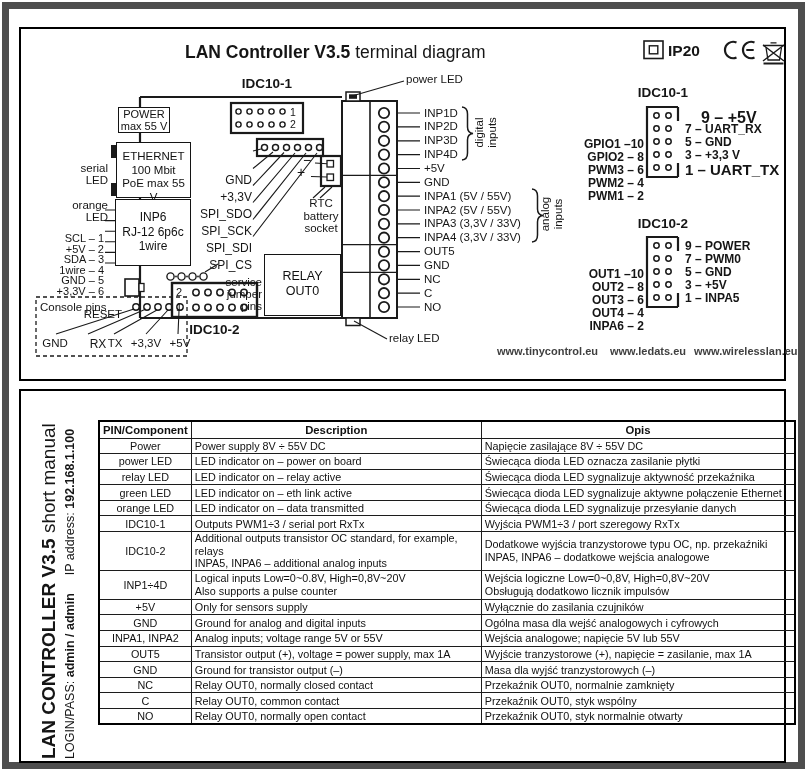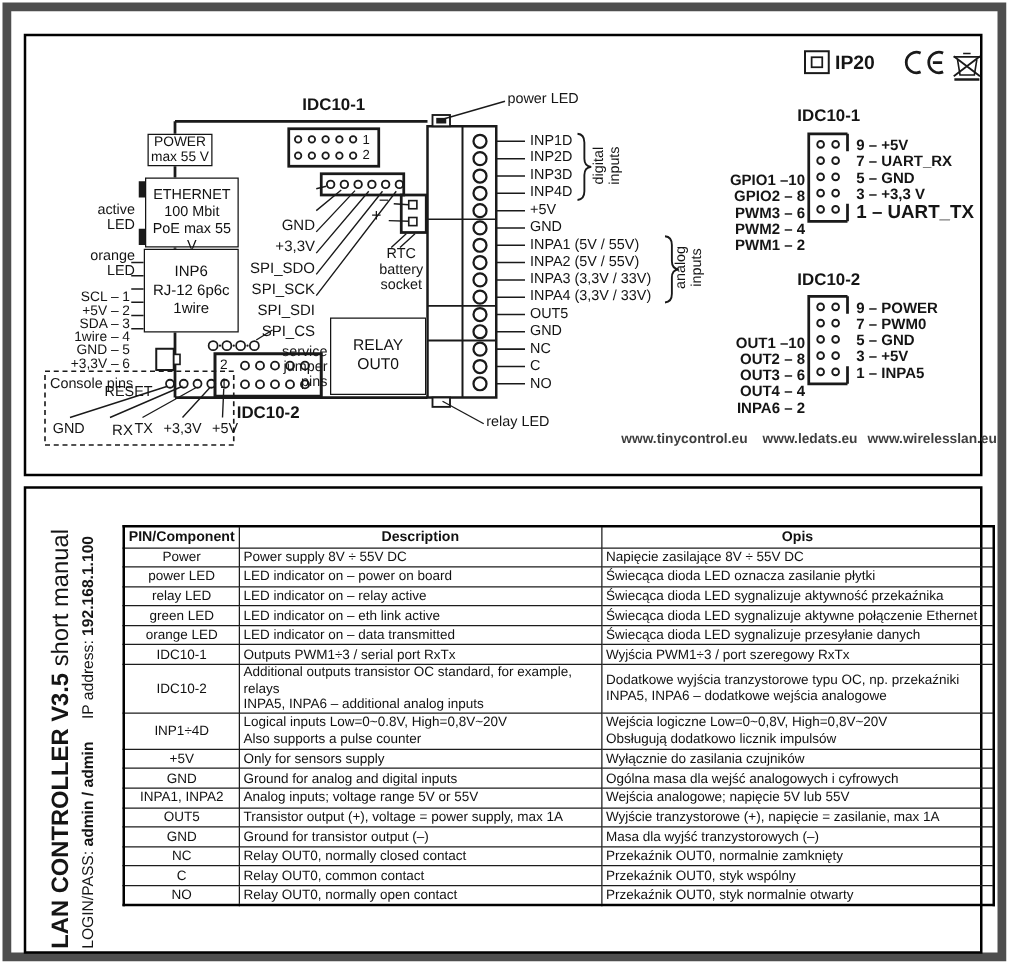--- a/index.html
+++ b/index.html
@@ -180,20 +180,21 @@
       <path d="M736.5,42.5 a8.2,8.2 0 1 0 0,15" stroke-width="2.2"></path>
       <path d="M754.5,42.5 a8.2,8.2 0 1 0 0,15 M746.3,50 h7.4" stroke-width="2.2"></path>
     </g>
     <g stroke="#1a1a1a" fill="none">
       <path d="M763,45.5 H784 M770.5,42.8 H776.5 M766,47.5 L768,60 H779.5 L781.5,47.5" stroke-width="1.3"></path>
       <path d="M763,45 L784,61 M784,45 L763,61" stroke-width="1.5"></path>
       <path d="M763.5,63.5 H783.5" stroke-width="2"></path>
     </g>
   </svg>
 
+  <div class="lbl" style="left:185px;top:42px;font-size:17.5px;"><span class="b">LAN Controller V3.5</span><span> terminal diagram</span></div>
   <div class="lbl b" style="left:668px;top:41.5px;font-size:15.5px;">IP20</div>
 
   <div class="lbl b ctr" style="left:231px;top:76px;width:72px;font-size:13.5px;">IDC10-1</div>
   <div class="lbl" style="left:406px;top:73px;font-size:11.5px;">power LED</div>
   <div class="lbl" style="left:389px;top:332px;font-size:11.5px;">relay LED</div>
 
   <div class="box" style="left:118px;top:107px;width:52px;height:26px;font-size:11px;line-height:11.5px;padding-top:1px;">
     <div>POWER</div>
     <div>max 55 V</div>
   </div>
@@ -202,21 +203,21 @@
     <div>100 Mbit</div>
     <div>PoE max 55 V</div>
   </div>
   <div class="box" style="left:115px;top:199px;width:76px;height:67px;font-size:12px;line-height:14.5px;padding-top:10px;">
     <div>INP6</div>
     <div>RJ-12 6p6c</div>
     <div>1wire</div>
   </div>
 
   <div class="lbl rt" style="left:58px;top:135px;width:50px;font-size:11.5px;line-height:11.5px;">
-    <div>active</div>
+    <div>serial</div>
       <div>LED</div>
   </div>
   <div class="lbl rt" style="left:52px;top:172px;width:56px;font-size:11.5px;line-height:11.5px;">
     <div>orange</div>
       <div>LED</div>
   </div>
 
   <div class="lbl rt" style="left:48px;top:204px;width:56px;font-size:11px;">SCL – 1</div>
   <div class="lbl rt" style="left:48px;top:215px;width:56px;font-size:11px;">+5V – 2</div>
   <div class="lbl rt" style="left:48px;top:225px;width:56px;font-size:11px;">SDA – 3</div>
@@ -289,21 +290,21 @@
     <div>analog</div>
     <div>inputs</div>
   </div>
 
   <div class="lbl b ctr" style="left:617px;top:85px;width:92px;font-size:13.5px;">IDC10-1</div>
   <div class="lbl rt b" style="left:582px;top:108.5px;width:62px;font-size:12px;">GPIO1 –10</div>
   <div class="lbl rt b" style="left:582px;top:121.5px;width:62px;font-size:12px;">GPIO2 – 8</div>
   <div class="lbl rt b" style="left:582px;top:134.5px;width:62px;font-size:12px;">PWM3 – 6</div>
   <div class="lbl rt b" style="left:582px;top:147.5px;width:62px;font-size:12px;">PWM2 – 4</div>
   <div class="lbl rt b" style="left:582px;top:160.5px;width:62px;font-size:12px;">PWM1 – 2</div>
-  <div class="lbl b" style="left:685px;top:108.5px;font-size:12px;">9 – +5V</div>
+  <div class="lbl b" style="left:701px;top:108.5px;font-size:16px;">9 – +5V</div>
   <div class="lbl b" style="left:685px;top:121.5px;font-size:12px;">7 – UART_RX</div>
   <div class="lbl b" style="left:685px;top:134.5px;font-size:12px;">5 – GND</div>
   <div class="lbl b" style="left:685px;top:147.5px;font-size:12px;">3 – +3,3 V</div>
   <div class="lbl b" style="left:685px;top:160.5px;font-size:15px;">1 – UART_TX</div>
 
   <div class="lbl b ctr" style="left:617px;top:216px;width:92px;font-size:13.5px;">IDC10-2</div>
   <div class="lbl rt b" style="left:582px;top:238.5px;width:62px;font-size:12px;">OUT1 –10</div>
   <div class="lbl rt b" style="left:582px;top:251.5px;width:62px;font-size:12px;">OUT2 – 8</div>
   <div class="lbl rt b" style="left:582px;top:264.5px;width:62px;font-size:12px;">OUT3 – 6</div>
   <div class="lbl rt b" style="left:582px;top:277.5px;width:62px;font-size:12px;">OUT4 – 4</div>

